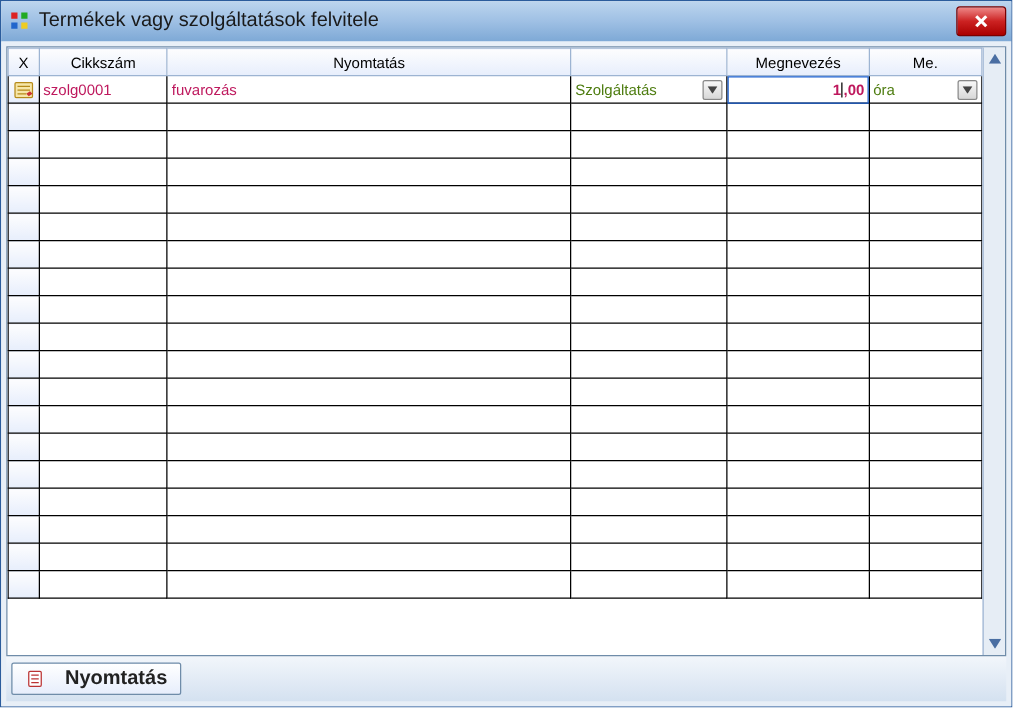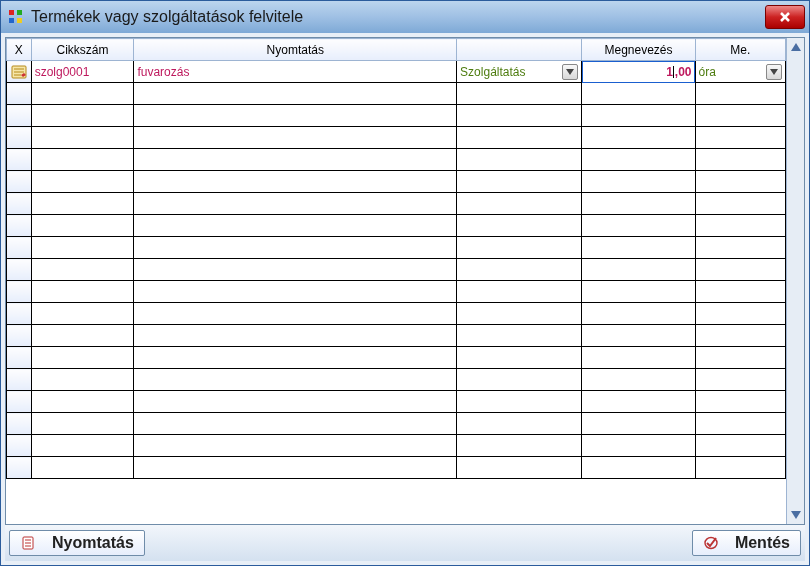--- a/index.html
+++ b/index.html
@@ -389,23 +389,16 @@
       <button class="btn">
         <svg viewBox="0 0 16 16">
           <rect x="3" y="2" width="10" height="12" rx="1" fill="#fff" stroke="#b33"></rect>
           <line x1="5" y1="5" x2="11" y2="5" stroke="#b33"></line>
           <line x1="5" y1="8" x2="11" y2="8" stroke="#b33"></line>
           <line x1="5" y1="11" x2="11" y2="11" stroke="#b33"></line>
         </svg>
         <span>Nyomtatás</span>
       </button>
       <div class="spacer"></div>
-      <button class="btn">
-        <svg viewBox="0 0 16 16">
-          <ellipse cx="8" cy="8" rx="6" ry="5.5" fill="none" stroke="#b33" stroke-width="1.4"></ellipse>
-          <path d="M4 8 L7 11 L13 3" fill="none" stroke="#b33" stroke-width="2"></path>
-        </svg>
-        <span>Mentés</span>
-      </button>
     </div>
   </div>
 
 </div>
 
 </body></html>

